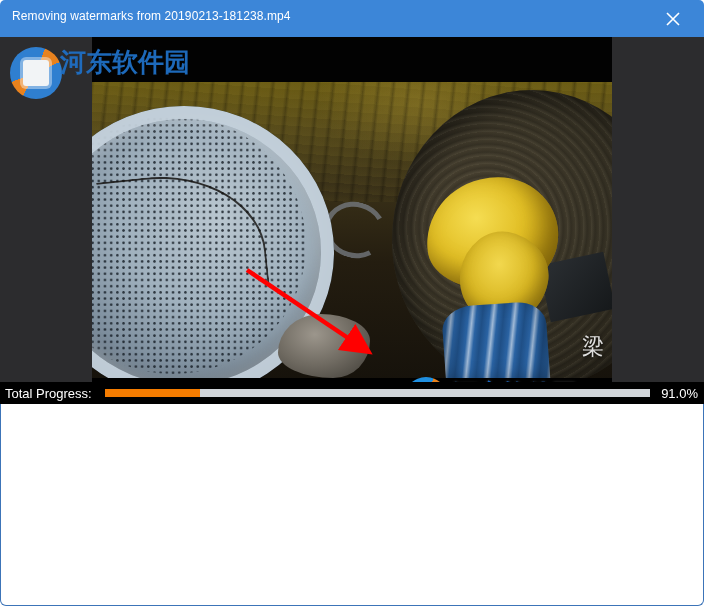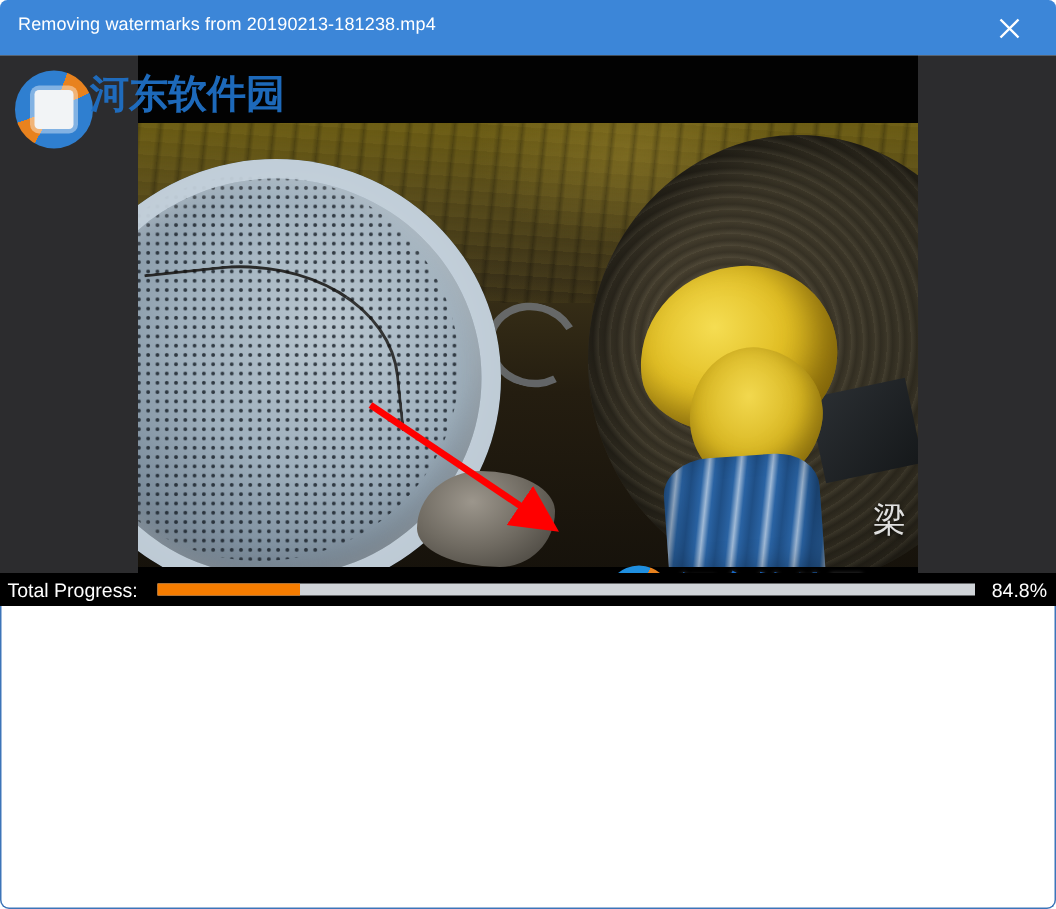--- a/index.html
+++ b/index.html
@@ -417,21 +417,21 @@
       <div class="wm-cn2">河东软件园</div>
 
     </div>
   </div>
 
   <div class="progress-strip">
     <div class="progress-label">Total Progress:</div>
     <div class="progress-track">
       <div class="progress-fill" id="progress-fill" style="width: 17.5%;"></div>
     </div>
-    <div class="progress-pct">84.8%</div>
+    <div class="progress-pct">91.0%</div>
   </div>
 
   <div class="panel">
 
     
     
     
     
 
     

